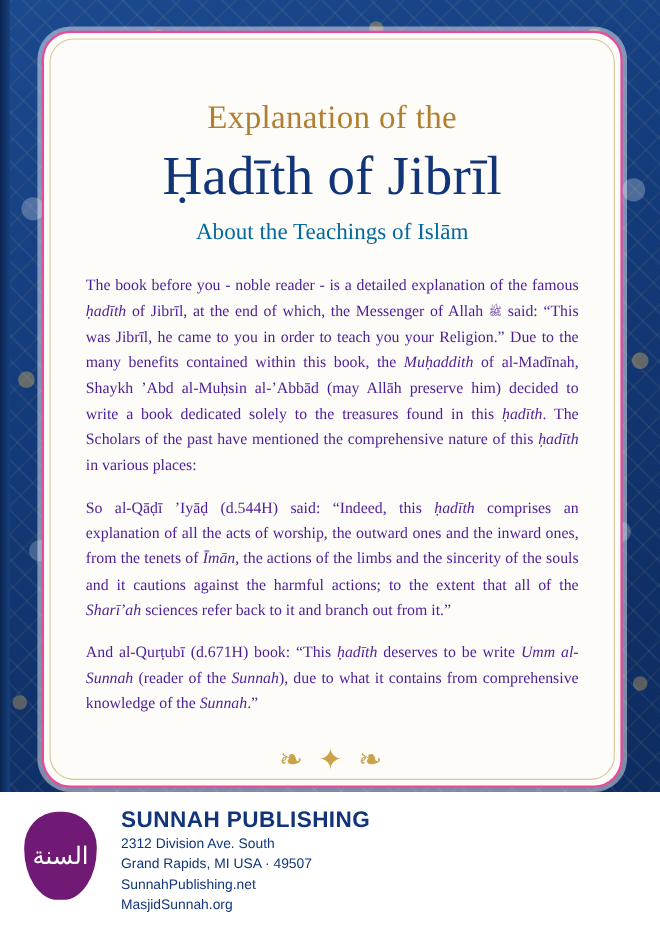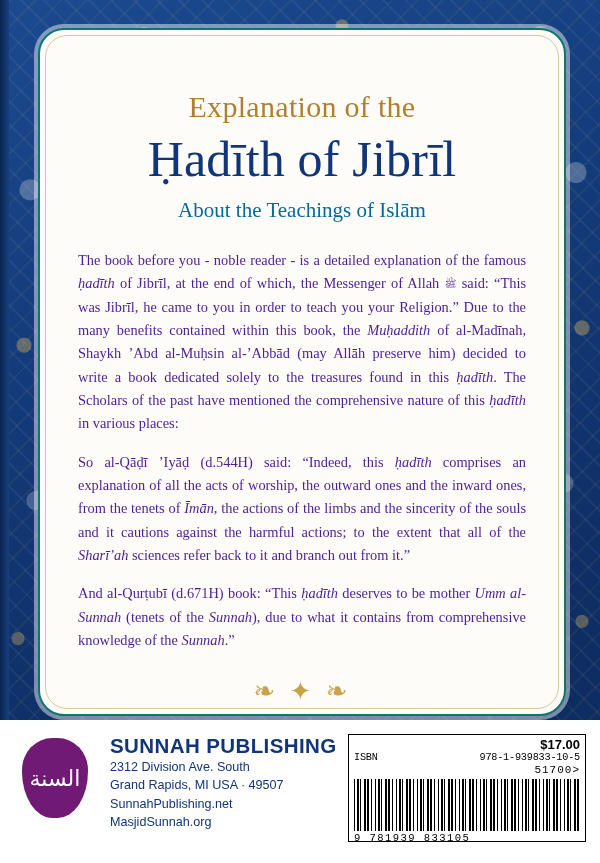--- a/index.html
+++ b/index.html
@@ -53,21 +53,21 @@
   }
 
   
   .page {
     position: absolute;
     left: 38px;
     top: 28px;
     width: 524px;
     height: 684px;
     background: #fdfcf8;
-    border: 2px solid #0f766e;
+    border: 2px solid #ec4899;
     border-radius: 26px 26px 26px 26px;
     box-shadow: 0 0 0 4px rgba(255,255,255,0.45);
   }
   .page::before {
     content: "";
     position: absolute;
     inset: 5px;
     border: 1px solid #d8c79b;
     border-radius: 22px;
     pointer-events: none;
@@ -260,21 +260,21 @@
         <div class="title-line1">Explanation of the</div>
         <div class="title-line2">Ḥadīth of Jibrīl</div>
         <div class="title-line3">About the Teachings of Islām</div>
       </div>
 
       <div class="body-text">
         <p><span>The book before you - noble reader - is a detailed explanation of the famous </span><em>ḥadīth</em><span> of Jibrīl, at the end of which, the Messenger of Allah </span><span class="salla">ﷺ</span><span> said: “This was Jibrīl, he came to you in order to teach you your Religion.” Due to the many benefits contained within this book, the </span><em>Muḥaddith</em><span> of al-Madīnah, Shaykh ’Abd al-Muḥsin al-’Abbād (may Allāh preserve him) decided to write a book dedicated solely to the treasures found in this </span><em>ḥadīth</em><span>. The Scholars of the past have mentioned the comprehensive nature of this </span><em>ḥadīth</em><span> in various places:</span></p>
 
         <p><span>So al-Qāḍī ’Iyāḍ (d.544H) said: “Indeed, this </span><em>ḥadīth</em><span> comprises an explanation of all the acts of worship, the outward ones and the inward ones, from the tenets of </span><em>Īmān</em><span>, the actions of the limbs and the sincerity of the souls and it cautions against the harmful actions; to the extent that all of the </span><em>Sharī’ah</em><span> sciences refer back to it and branch out from it.”</span></p>
 
-        <p><span>And al-Qurṭubī (d.671H) book: “This </span><em>ḥadīth</em><span> deserves to be mother </span><em>Umm al-Sunnah</em><span> (tenets of the </span><em>Sunnah</em><span>), due to what it contains from comprehensive knowledge of the </span><em>Sunnah</em><span>.”</span></p>
+        <p><span>And al-Qurṭubī (d.671H) book: “This </span><em>ḥadīth</em><span> deserves to be write </span><em>Umm al-Sunnah</em><span> (reader of the </span><em>Sunnah</em><span>), due to what it contains from comprehensive knowledge of the </span><em>Sunnah</em><span>.”</span></p>
       </div>
 
       <div class="flourish">❧ ✦ ❧</div>
 
     </div>
   </div>
 
   <div class="footer">
     <div class="footer-inner">
       <div class="logo-box">
@@ -282,25 +282,15 @@
       </div>
       <div class="publisher">
         <div class="pub-name">SUNNAH PUBLISHING</div>
         <div class="pub-line">2312 Division Ave. South</div>
         <div class="pub-line">Grand Rapids, MI USA · 49507</div>
         <div class="pub-line">SunnahPublishing.net</div>
         <div class="pub-line">MasjidSunnah.org</div>
       </div>
     </div>
 
-    <div class="barcode-box">
-      <div class="price-row">$17.00</div>
-      <div class="isbn-row">
-        <span>ISBN</span>
-        <span>978-1-939833-10-5</span>
-      </div>
-      <div class="ean5">51700&gt;</div>
-      <div class="bars"></div>
-      <div class="bar-digits">9 781939 833105</div>
-    </div>
   </div>
 
 </div>
 
 </body></html>

